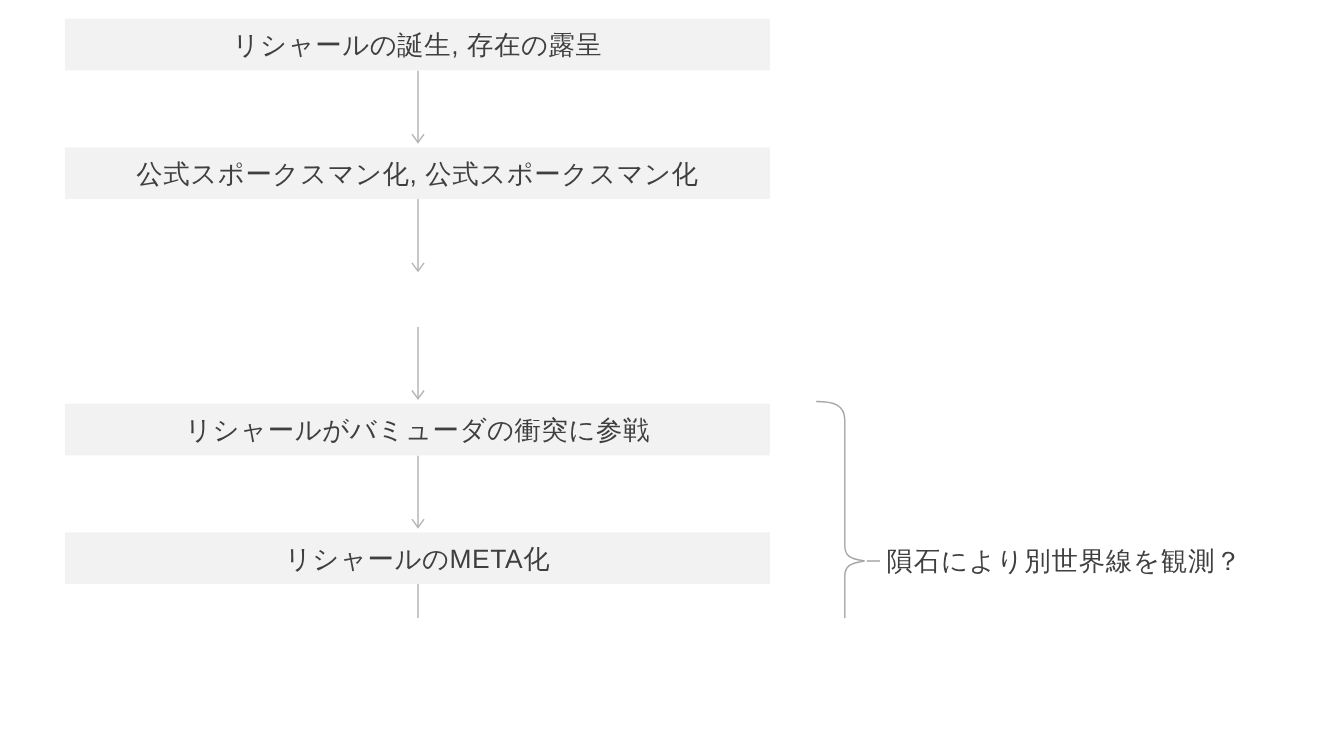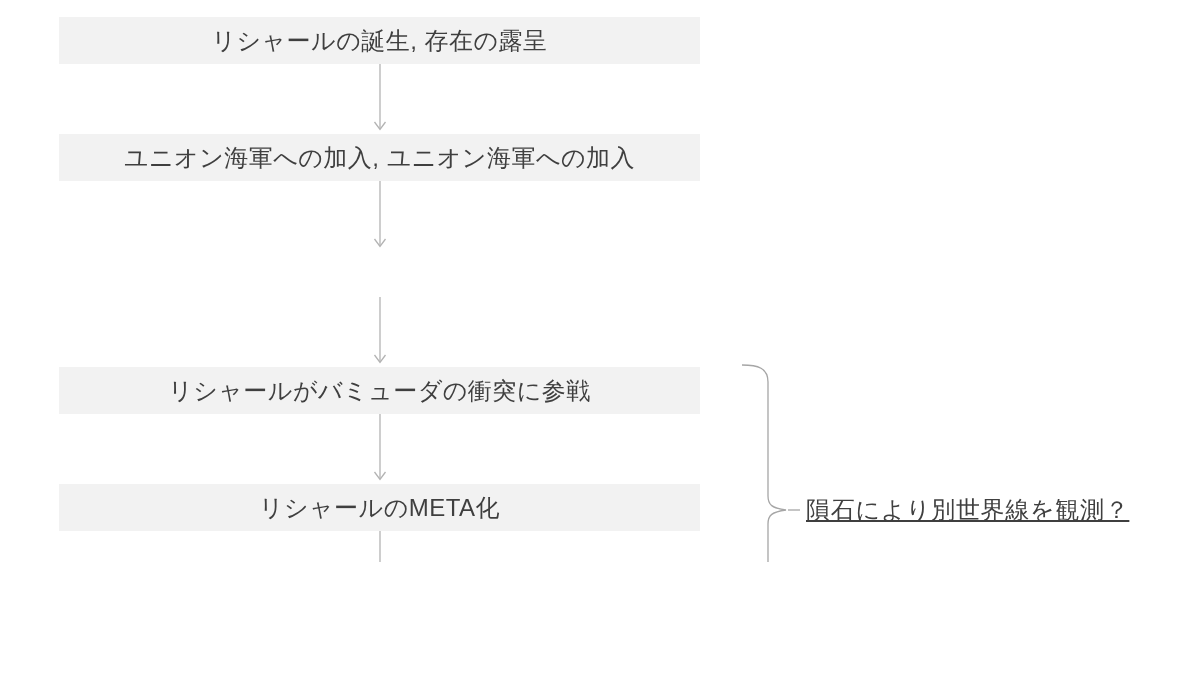--- a/index.html
+++ b/index.html
@@ -39,30 +39,29 @@
     height: 302px;
   }
   .annotation-label {
     position: absolute;
     left: 806px;
     top: 494px;
     font-size: 24px;
     color: #3f3f3f;
     letter-spacing: 0.7px;
     white-space: nowrap;
-    text-decoration: underline;
   }
 </style>
 </head>
 <body>
 
 <div id="canvas">
 
   <div class="flow-box" style="top:17px">リシャールの誕生, 存在の露呈</div>
-  <div class="flow-box" style="top:134px">ユニオン海軍への加入, ユニオン海軍への加入</div>
+  <div class="flow-box" style="top:134px">公式スポークスマン化, 公式スポークスマン化</div>
   <div class="flow-box" style="top:484px">リシャールのMETA化</div>
   <div class="flow-box" style="top:367px">リシャールがバミューダの衝突に参戦</div>
 
   <svg class="arrow" style="top:64px" viewBox="0 0 18 68">
     <line x1="9" y1="0" x2="9" y2="65" stroke="#b3b3b3" stroke-width="1.3"></line>
     <polyline points="3.5,58 9,65.5 14.5,58" fill="none" stroke="#b3b3b3" stroke-width="1.3"></polyline>
   </svg>
   <svg class="arrow" style="top:181px" viewBox="0 0 18 68">
     <line x1="9" y1="0" x2="9" y2="65" stroke="#b3b3b3" stroke-width="1.3"></line>
     <polyline points="3.5,58 9,65.5 14.5,58" fill="none" stroke="#b3b3b3" stroke-width="1.3"></polyline>

